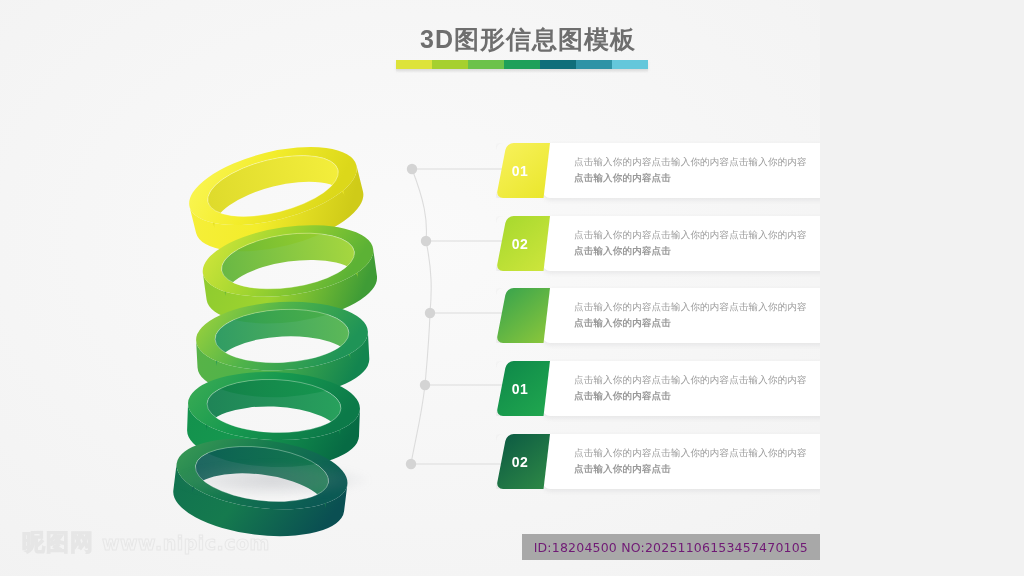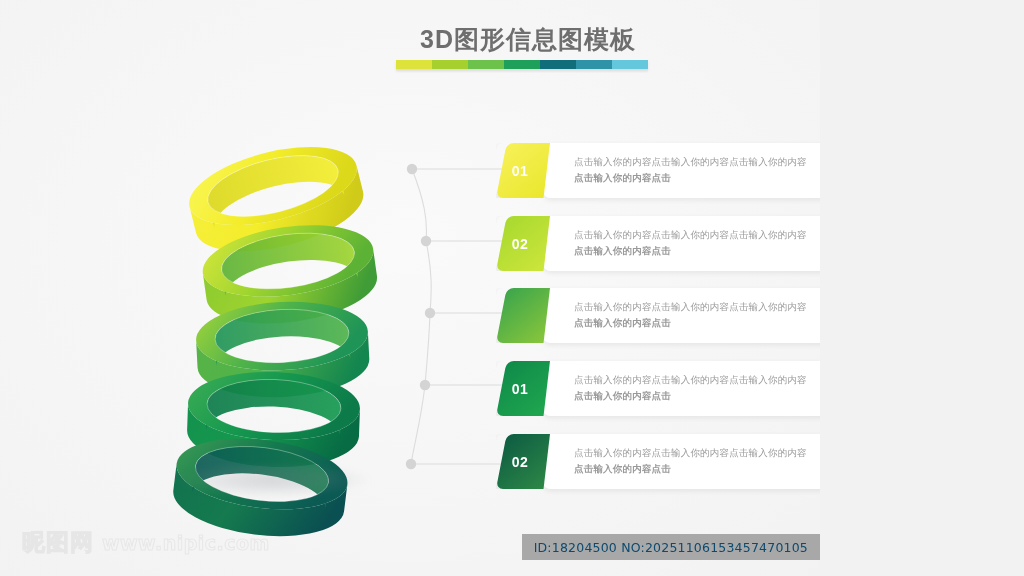--- a/index.html
+++ b/index.html
@@ -178,21 +178,21 @@
   }
   #id-bar {
     position: absolute;
     right: 0;
     bottom: 16px;
     height: 26px;
     padding: 0 12px;
     display: flex;
     align-items: center;
     background: #a8a8a8;
-    color: #0c4a6e;
+    color: #701a75;
     font-size: 12.5px;
     letter-spacing: 0.2px;
     font-family: "DejaVu Sans", sans-serif;
   }
 </style>
 </head>
 <body>
 
 <div id="stage">
 

